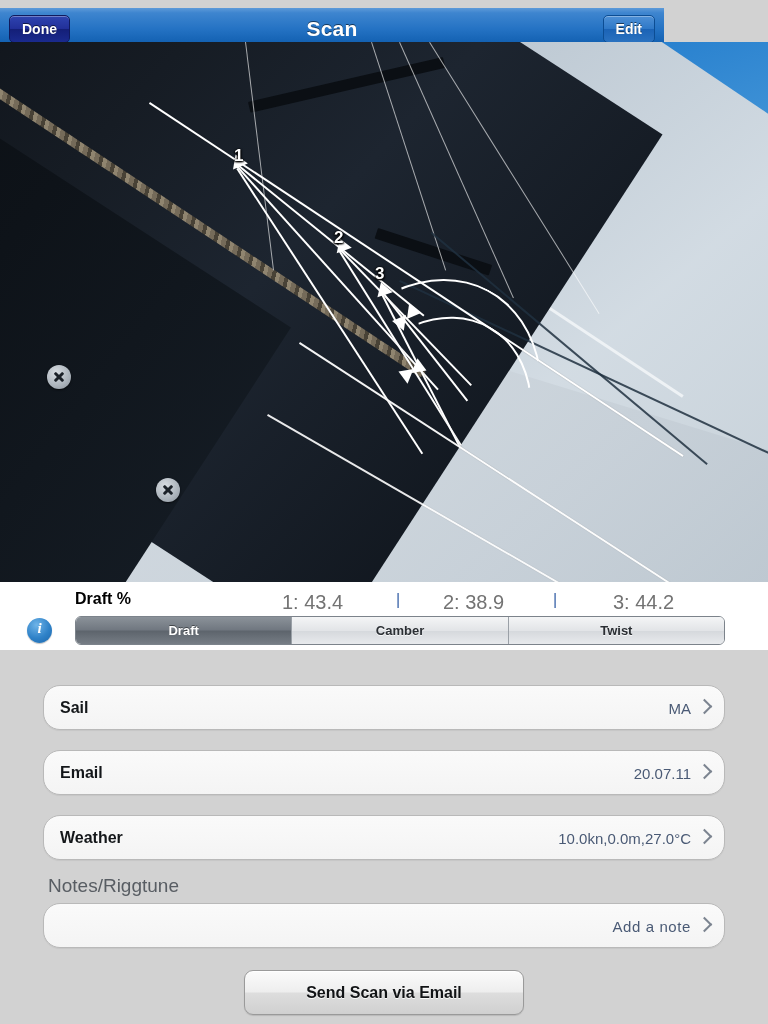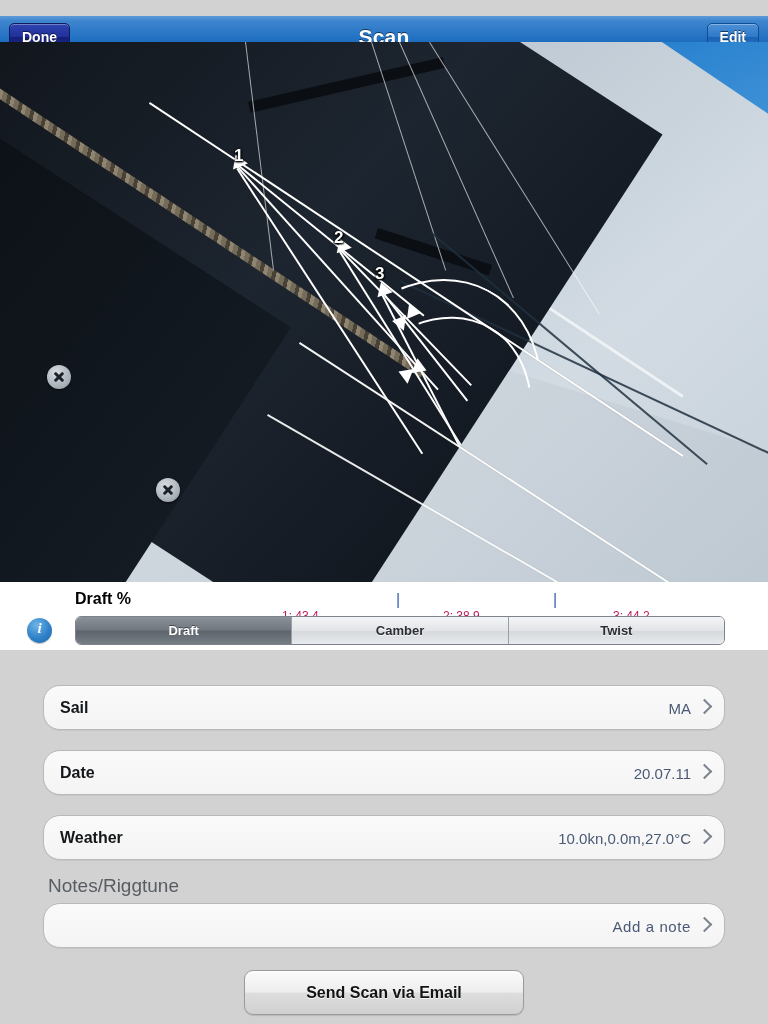--- a/index.html
+++ b/index.html
@@ -14,22 +14,22 @@
   #app {
     position: relative;
     width: 768px;
     height: 1024px;
     overflow: hidden;
   }
 
   
   .navbar {
     position: absolute;
-    top: 16px; left: 0;
-    width: 768px;
+    top: 8px; left: 0;
+    width: 664px;
     height: 42px;
     background: linear-gradient(to bottom, #5d9ad9 0%, #3e85cf 12%, #2573c4 50%, #115fb0 88%, #0d56a3 100%);
     border-bottom: 1px solid #0a4a8e;
     box-sizing: border-box;
   }
   .nav-title {
     position: absolute;
     left: 0; right: 0;
     top: 9px;
     text-align: center;
@@ -220,23 +220,23 @@
   }
   .draft-label {
     position: absolute;
     left: 75px; top: 0;
     font-size: 16px;
     font-weight: bold;
     color: #000;
   }
   .draft-val {
     position: absolute;
-    top: 19px;
-    font-size: 12px;
-    color: #be185d;
+    top: 1px;
+    font-size: 20px;
+    color: #737373;
   }
   .v1 { left: 282px; }
   .v2 { left: 443px; }
   .v3 { left: 613px; }
   .sep {
     position: absolute;
     top: 1px;
     font-size: 16px;
     color: #3a63a8;
   }
@@ -445,21 +445,21 @@
 
   <div class="form">
 
     <div class="row r-sail">
       <div class="rlabel">Sail</div>
       <div class="rvalue">MA</div>
       <div class="chev"></div>
     </div>
 
     <div class="row r-date">
-      <div class="rlabel">Date</div>
+      <div class="rlabel">Email</div>
       <div class="rvalue">20.07.11</div>
       <div class="chev"></div>
     </div>
 
     <div class="row r-weather">
       <div class="rlabel">Weather</div>
       <div class="rvalue">10.0kn,0.0m,27.0°C</div>
       <div class="chev"></div>
     </div>
 

